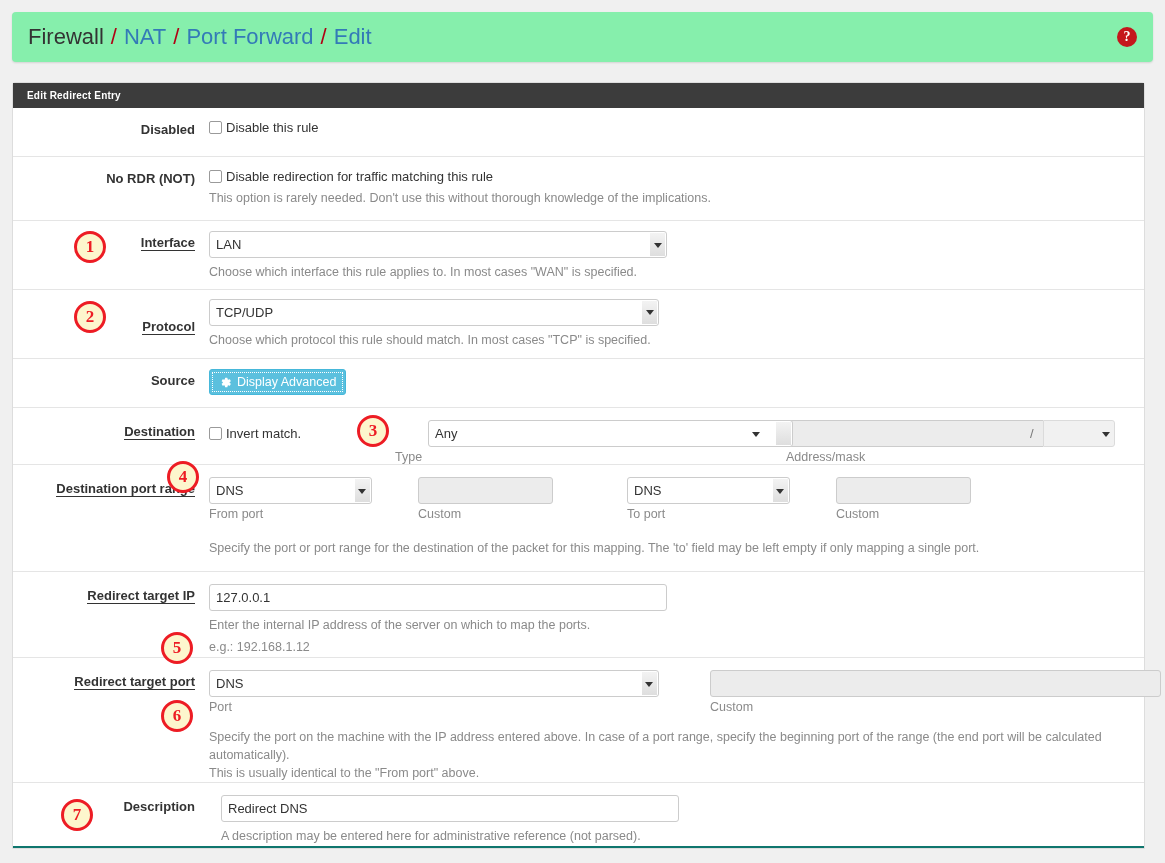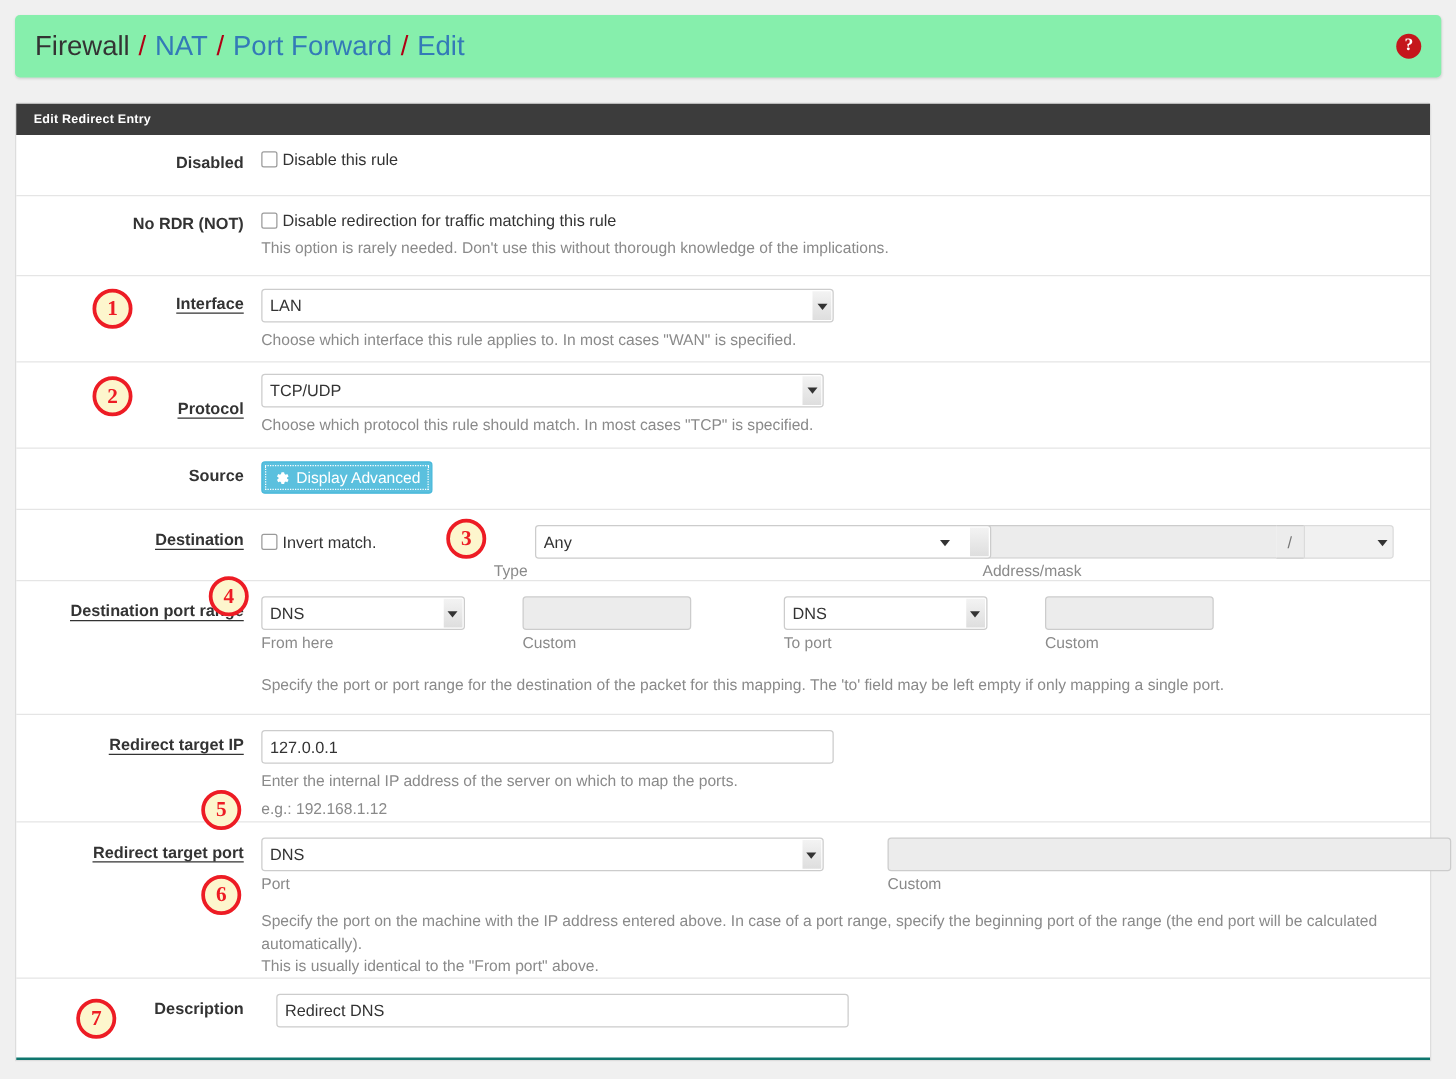--- a/index.html
+++ b/index.html
@@ -382,21 +382,21 @@
     <div class="col-label underline" style="width:196px; flex:0 0 196px;"><span class="lbl">Destination port range</span></div>
     <div class="col-field">
       <div class="inline-grid">
         <div class="inline-cell" style="width:193px;">
           <div class="sel-wrap" style="display:block;">
             <select class="sel" style="width:163px;">
               <option>DNS</option>
             </select>
             <span class="arrow" style="right:36px;"></span>
           </div>
-          <div class="field-cap">From here</div>
+          <div class="field-cap">From port</div>
         </div>
         <div class="inline-cell" style="width:193px;">
           <input class="txt" style="width: 135px;" disabled="">
           <div class="field-cap">Custom</div>
         </div>
         <div class="inline-cell" style="width:193px;">
           <div class="sel-wrap" style="display:block;">
             <select class="sel" style="width:163px;">
               <option>DNS</option>
             </select>
@@ -442,20 +442,21 @@
       </div>
       <div class="help-block" style="margin-top:14px; max-width:925px;">Specify the port on the machine with the IP address entered above. In case of a port range, specify the beginning port of the range (the end port will be calculated automatically).</div>
       <div class="help-block tight" style="margin-top:0;">This is usually identical to the "From port" above.</div>
     </div>
   </div>
 
   <div class="form-row" style="height:65px; padding-top:12px;">
     <div class="col-label"><span class="lbl">Description</span></div>
     <div class="col-field">
       <input class="txt" style="width: 458px;" value="Redirect DNS">
+      <div class="help-block">A description may be entered here for administrative reference (not parsed).</div>
     </div>
   </div>
 </div>
 
 <div class="anno" style="left:74px;  top:231px;">1</div>
 <div class="anno" style="left:74px;  top:301px;">2</div>
 <div class="anno" style="left:357px; top:415px;">3</div>
 <div class="anno" style="left:167px; top:461px;">4</div>
 <div class="anno" style="left:161px; top:632px;">5</div>
 <div class="anno" style="left:161px; top:700px;">6</div>

